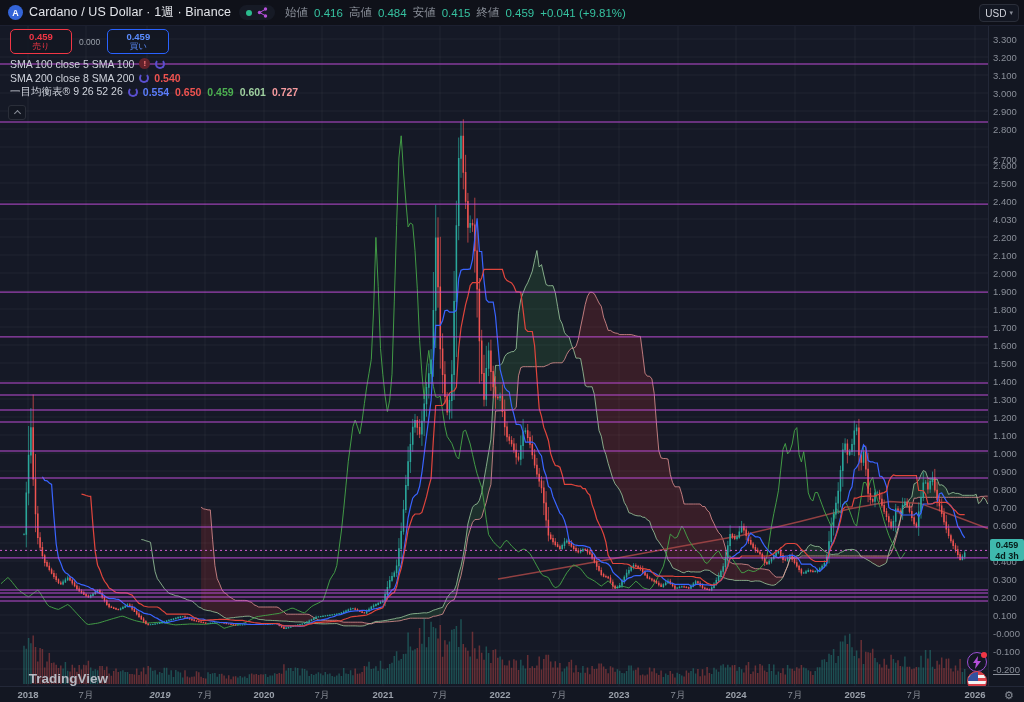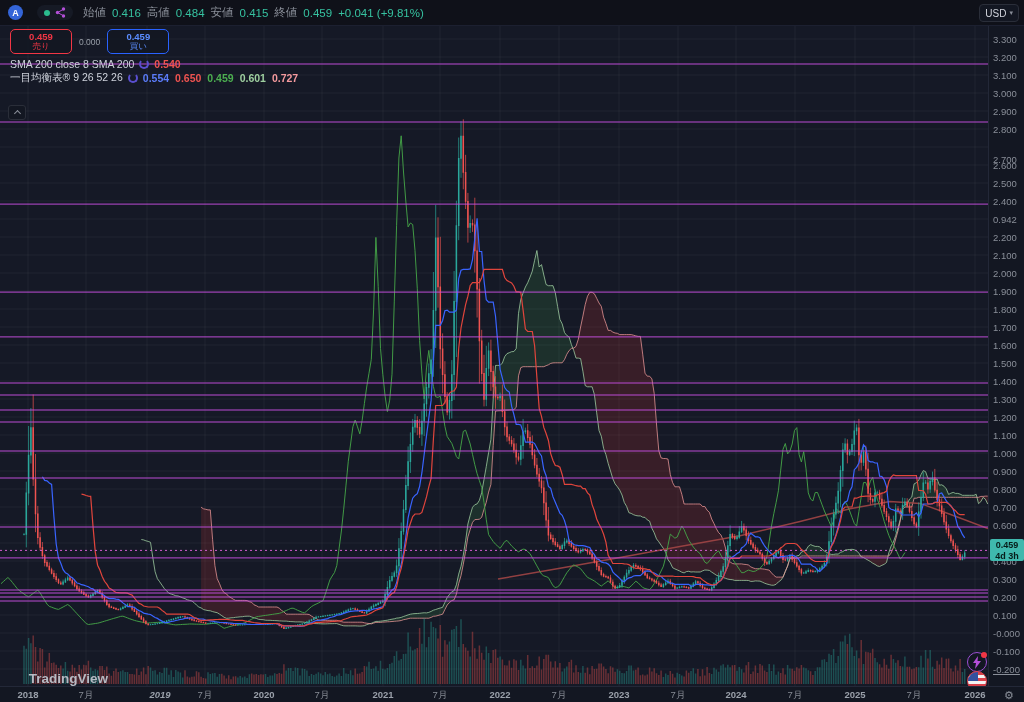--- a/index.html
+++ b/index.html
@@ -73,20 +73,21 @@
   .axis-gear{position:absolute;right:9px;top:2px;width:12px;height:12px;color:#8a8f99;font-size:11px;
              line-height:12px;text-align:center;cursor:pointer;}
 </style>
 </head>
 <body>
 
 <div class="app">
 
   <div class="toolbar">
     <div class="sym-logo">A</div>
+    <div class="sym-title">Cardano / US Dollar · 1週 · Binance</div>
     <div class="status-pill">
       <span class="dot-green"></span>
       <svg width="11" height="11" viewBox="0 0 11 11">
         <circle cx="2.5" cy="5.5" r="1.7" fill="#b44fd8"></circle>
           <circle cx="8.5" cy="2" r="1.7" fill="#b44fd8"></circle>
         <circle cx="8.5" cy="9" r="1.7" fill="#b44fd8"></circle>
         <path d="M3.5 5L8 2.5M3.5 6L8 8.5" stroke="#b44fd8" stroke-width="1"></path>
       </svg>
     </div>
     <div class="ohlc">
@@ -140,20 +141,25 @@
       </div>
       <span class="spread">0.000</span>
       <div class="tbtn buy">
         <span class="p">0.459</span>
         <span class="l">買い</span>
       </div>
     </div>
 
     <div class="legends">
       <div class="lrow">
+        <span>SMA 100 close 5 SMA 100</span>
+        <span class="err-ic">!</span>
+        <span class="load-ic"></span>
+      </div>
+      <div class="lrow">
         <span>SMA 200 close 8 SMA 200</span>
         <span class="load-ic"></span>
         <span class="iv" style="color:#ef5350">0.540</span>
       </div>
       <div class="lrow">
         <span>一目均衡表® 9 26 52 26</span>
         <span class="load-ic"></span>
         <span id="ichi-vals"><span style="color: rgb(91, 124, 250); margin-right: 6px; font-weight: bold;">0.554</span><span style="color: rgb(239, 83, 80); margin-right: 6px; font-weight: bold;">0.650</span><span style="color: rgb(76, 175, 80); margin-right: 6px; font-weight: bold;">0.459</span><span style="color: rgb(159, 208, 160); margin-right: 6px; font-weight: bold;">0.601</span><span style="color: rgb(245, 154, 158); margin-right: 6px; font-weight: bold;">0.727</span></span>
       </div>
     </div>
@@ -185,21 +191,21 @@
     <div class="ptick" style="top: 8px;">3.300</div>
         <div class="ptick" style="top: 26px;">3.200</div>
         <div class="ptick" style="top: 44px;">3.100</div>
         <div class="ptick" style="top: 62px;">3.000</div>
         <div class="ptick" style="top: 80px;">2.900</div>
         <div class="ptick" style="top: 98px;">2.800</div>
         <div class="ptick" style="top: 128px;">2.700</div>
         <div class="ptick" style="top: 134px;">2.600</div>
         <div class="ptick" style="top: 152px;">2.500</div>
         <div class="ptick" style="top: 170px;">2.400</div>
-        <div class="ptick" style="top: 188px;">0.942</div>
+        <div class="ptick" style="top: 188px;">4.030</div>
         <div class="ptick" style="top: 206px;">2.200</div>
         <div class="ptick" style="top: 224px;">2.100</div>
         <div class="ptick" style="top: 242px;">2.000</div>
         <div class="ptick" style="top: 260px;">1.900</div>
         <div class="ptick" style="top: 278px;">1.800</div>
         <div class="ptick" style="top: 296px;">1.700</div>
         <div class="ptick" style="top: 314px;">1.600</div>
         <div class="ptick" style="top: 332px;">1.500</div>
         <div class="ptick" style="top: 350px;">1.400</div>
         <div class="ptick" style="top: 368px;">1.300</div>

